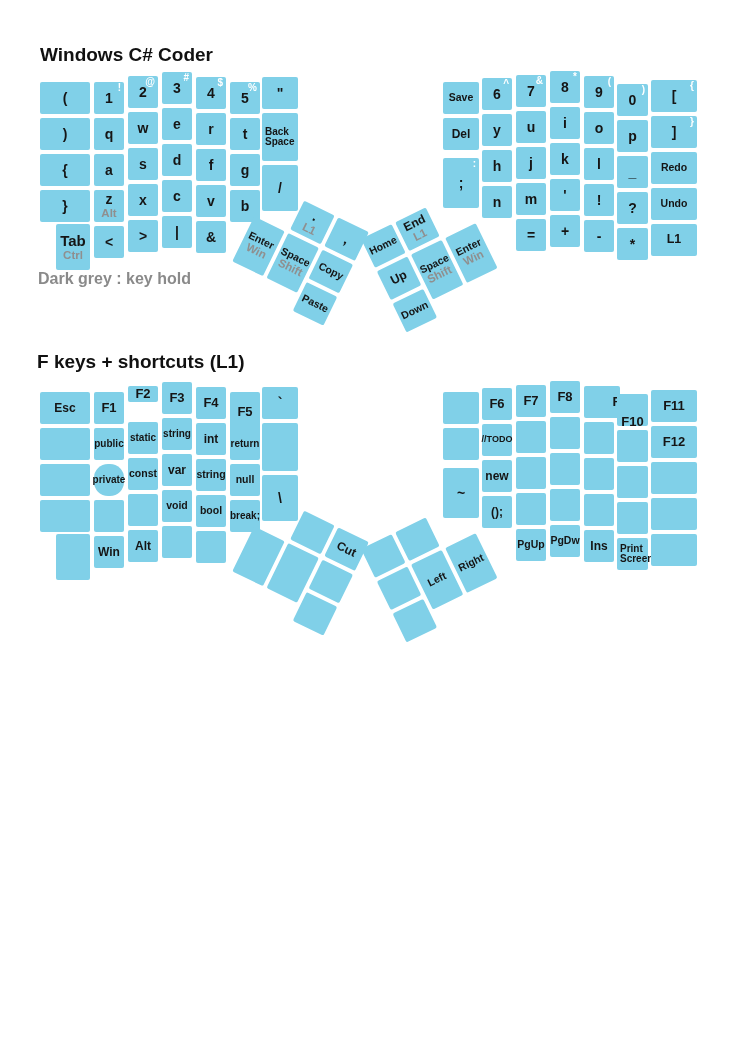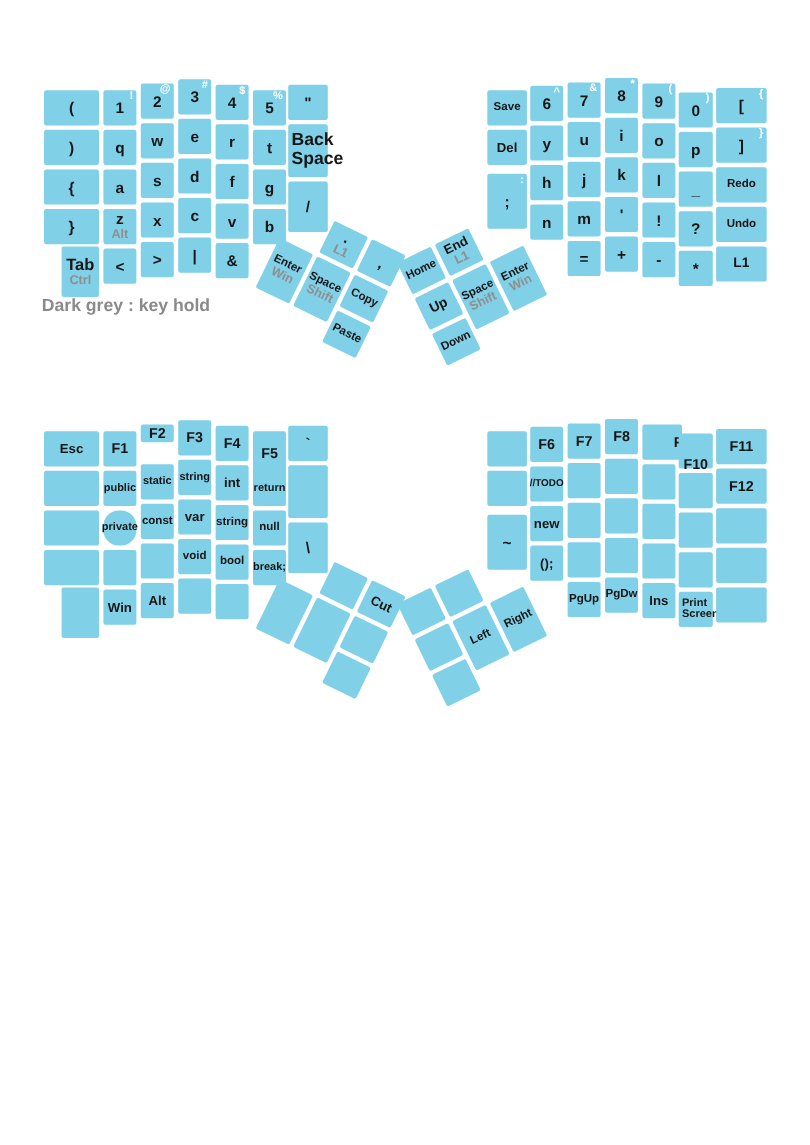--- a/index.html
+++ b/index.html
@@ -29,21 +29,23 @@
     position:absolute;top:0px;right:3px;color:#ffffff;
     font-size:10px;font-weight:bold;line-height:12px;
   }
   .key .sub{color:#8f8f8f;font-size:11.5px;line-height:1.1;margin-top:0px;}
   .cluster{position:absolute;transform-origin:0 0;}
 </style>
 </head>
 <body>
 
 <div id="board">
+  <div class="title" id="t1">Windows C# Coder</div>
   <div class="note">Dark grey : key hold</div>
+  <div class="title" id="t2">F keys + shortcuts (L1)</div>
 <div class="key" style="left: 40px; top: 82px; width: 50px; height: 32px;">
       <span class="main" style="font-size: 14px;">(</span>
     </div>
     <div class="key" style="left: 40px; top: 118px; width: 50px; height: 32px;">
       <span class="main" style="font-size: 14px;">)</span>
     </div>
     <div class="key" style="left: 40px; top: 154px; width: 50px; height: 32px;">
       <span class="main" style="font-size: 14px;">{</span>
     </div>
     <div class="key" style="left: 40px; top: 190px; width: 50px; height: 32px;">
@@ -124,21 +126,21 @@
     <div class="key" style="left: 230px; top: 154px; width: 30px; height: 32px;">
       <span class="main" style="font-size: 14px;">g</span>
     </div>
     <div class="key" style="left: 230px; top: 190px; width: 30px; height: 32px;">
       <span class="main" style="font-size: 14px;">b</span>
     </div>
     <div class="key" style="left: 262px; top: 77px; width: 36px; height: 32px;">
       <span class="main" style="font-size: 14px;">"</span>
     </div>
     <div class="key multiline" style="left: 262px; top: 113px; width: 36px; height: 48px;">
-      <span class="main" style="font-size: 16px;">Back
+      <span class="main" style="font-size: 10px;">Back
 Space</span>
     </div>
     <div class="key" style="left: 262px; top: 165px; width: 36px; height: 46px;">
       <span class="main" style="font-size: 14px;">/</span>
     </div>
     <div class="key" style="left: 56px; top: 224px; width: 34px; height: 46px;">
       <span class="main" style="font-size: 15px;">Tab</span>
       <span class="sub">Ctrl</span>
     </div>
     <div class="key" style="left: 443px; top: 82px; width: 36px; height: 32px;">

